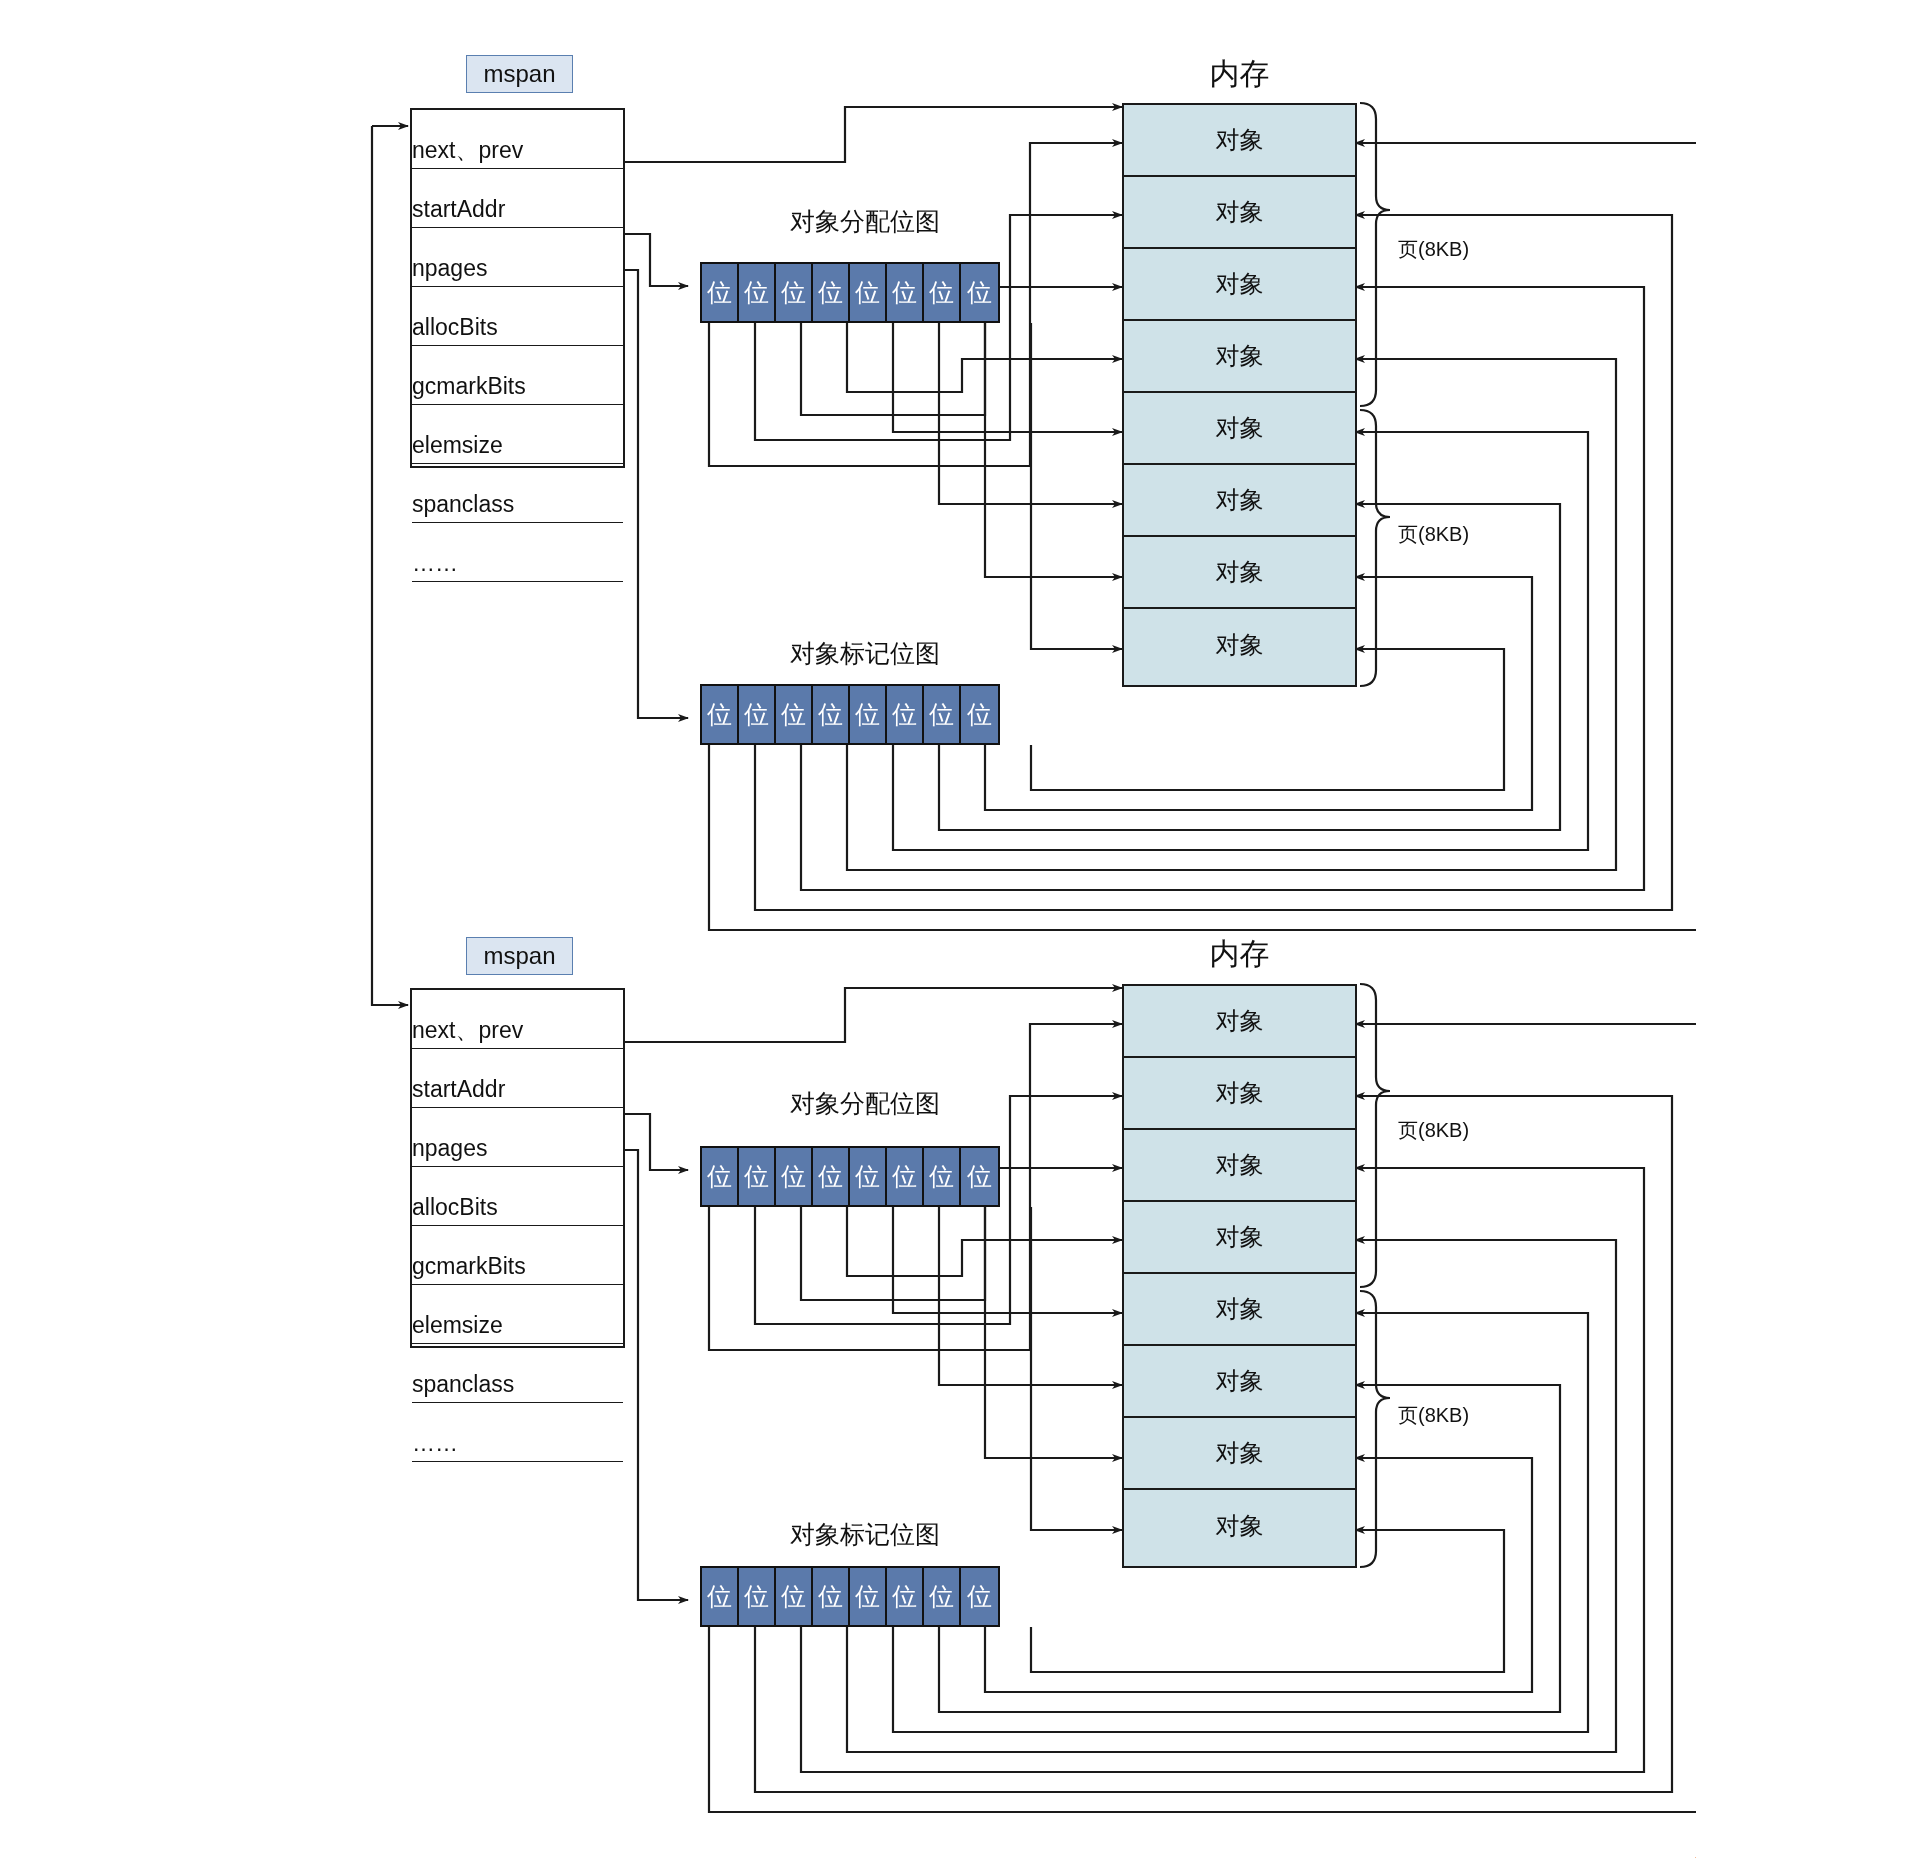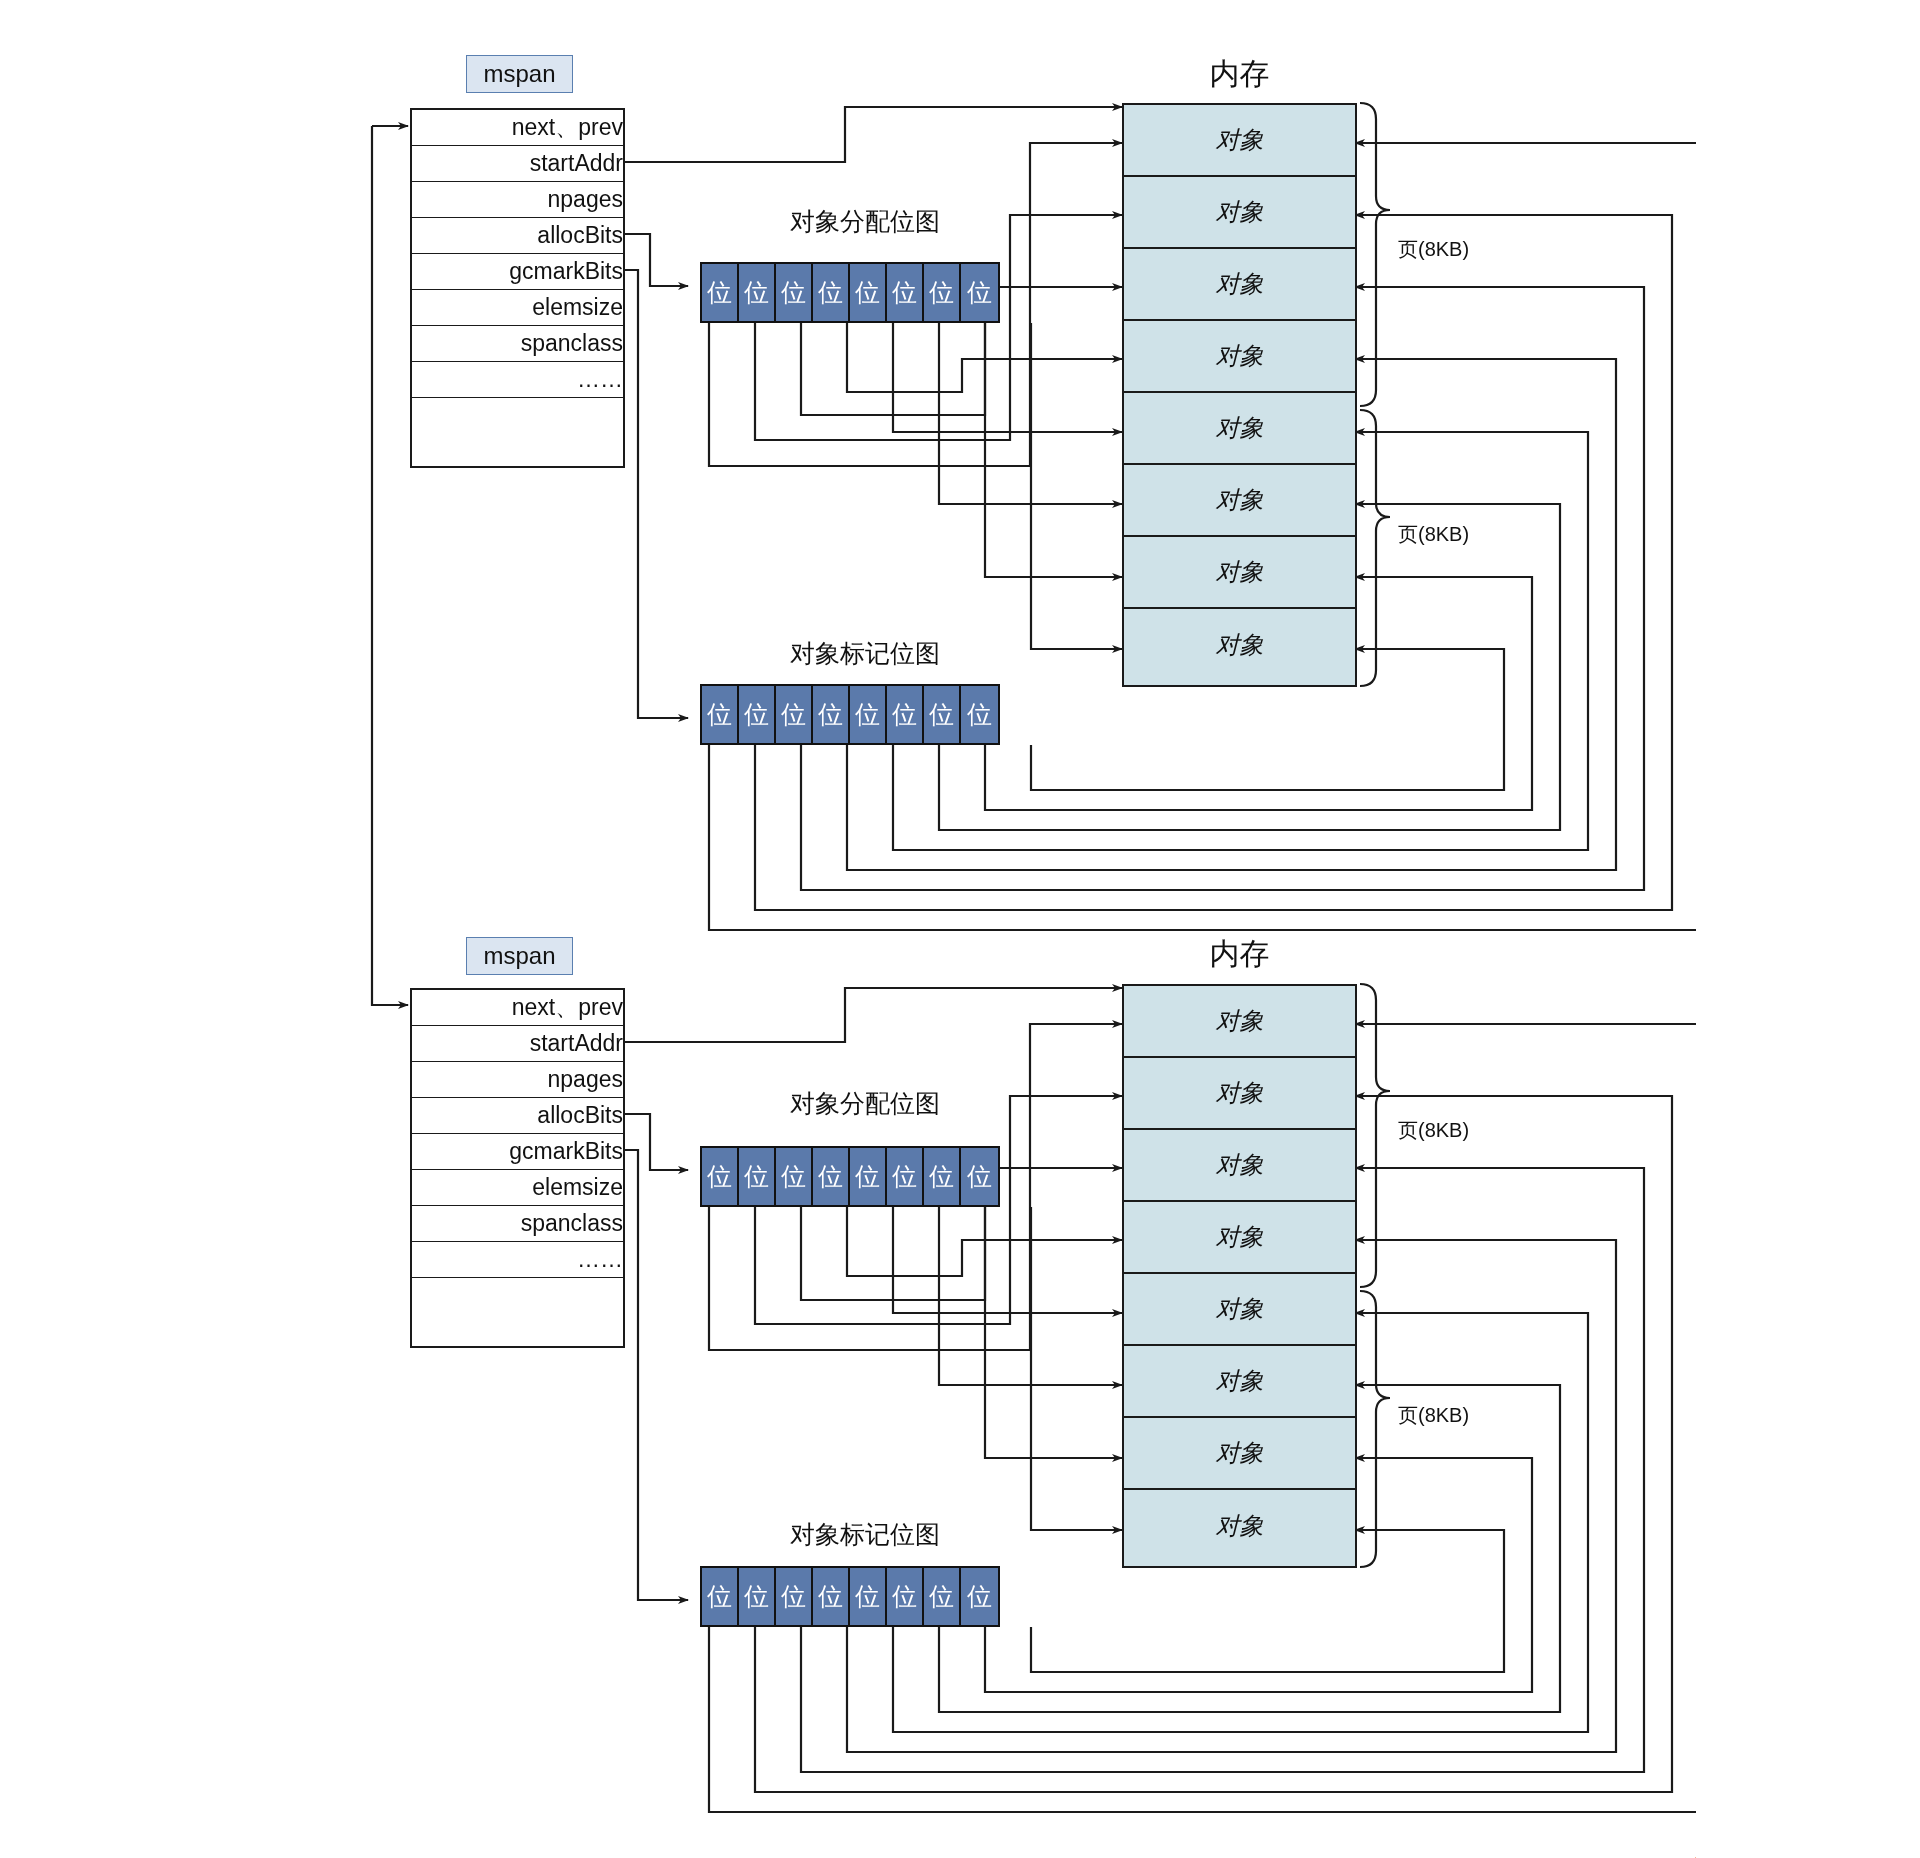--- a/index.html
+++ b/index.html
@@ -4,32 +4,32 @@
 <style>
   html,body{margin:0;padding:0;background:#ffffff;}
   body{font-family:"Liberation Sans","DejaVu Sans",sans-serif;}
   #stage{position:relative;width:1696px;height:1858px;background:#fff;overflow:hidden;}
   svg#wires{position:absolute;left:0;top:0;width:1920px;height:1858px;pointer-events:none;}
 
   .mspan-tag{position:absolute;background:#dbe5f1;border:1.5px solid #5a7fb0;
       display:flex;align-items:center;justify-content:center;font-size:24px;color:#111;}
   .struct{position:absolute;border:2px solid #1a1a1a;background:#fff;box-sizing:border-box;}
   .struct .row{height:36px;border-bottom:1.6px solid #1a1a1a;display:flex;align-items:center;
-      justify-content:flex-end;font-size:23px;color:#111;box-sizing:border-box;}
+      justify-content:flex-start;font-size:23px;color:#111;box-sizing:border-box;margin-top:23px;}
   .struct .row.last{border-bottom:none;}
   .struct .tail{border-bottom:none;}
 
   .bitmap-title{position:absolute;font-size:25px;color:#111;text-align:center;}
   .bitmap{position:absolute;display:flex;border:2px solid #111;box-sizing:border-box;}
   .bitmap .bit{width:37px;height:57px;background:#5b7aab;border-right:2px solid #111;
       display:flex;align-items:center;justify-content:center;color:#fff;font-size:25px;box-sizing:border-box;}
   .bitmap .bit:last-child{border-right:none;}
 
   .mem-title{position:absolute;font-size:30px;color:#111;text-align:center;}
-  .memblock{position:absolute;border:2px solid #1a1a1a;box-sizing:border-box;background:#cfe2e8;font-style:italic;}
+  .memblock{position:absolute;border:2px solid #1a1a1a;box-sizing:border-box;background:#cfe2e8;}
   .memblock .cell{height:72px;background:#cfe2e8;border-bottom:2px solid #1a1a1a;
       display:flex;align-items:center;justify-content:center;font-size:24px;color:#111;box-sizing:border-box;}
   .memblock .cell:last-child{border-bottom:none;}
 
   .page-label{position:absolute;font-size:20px;color:#111;white-space:nowrap;}
 
   .logo{position:absolute;display:flex;align-items:center;gap:7px;}
   .logo .mark{width:46px;height:46px;position:relative;}
   .logo .mark .drop{position:absolute;inset:0;background:#e8742c;
       border-radius:50% 50% 50% 50%/55% 55% 45% 45%;

